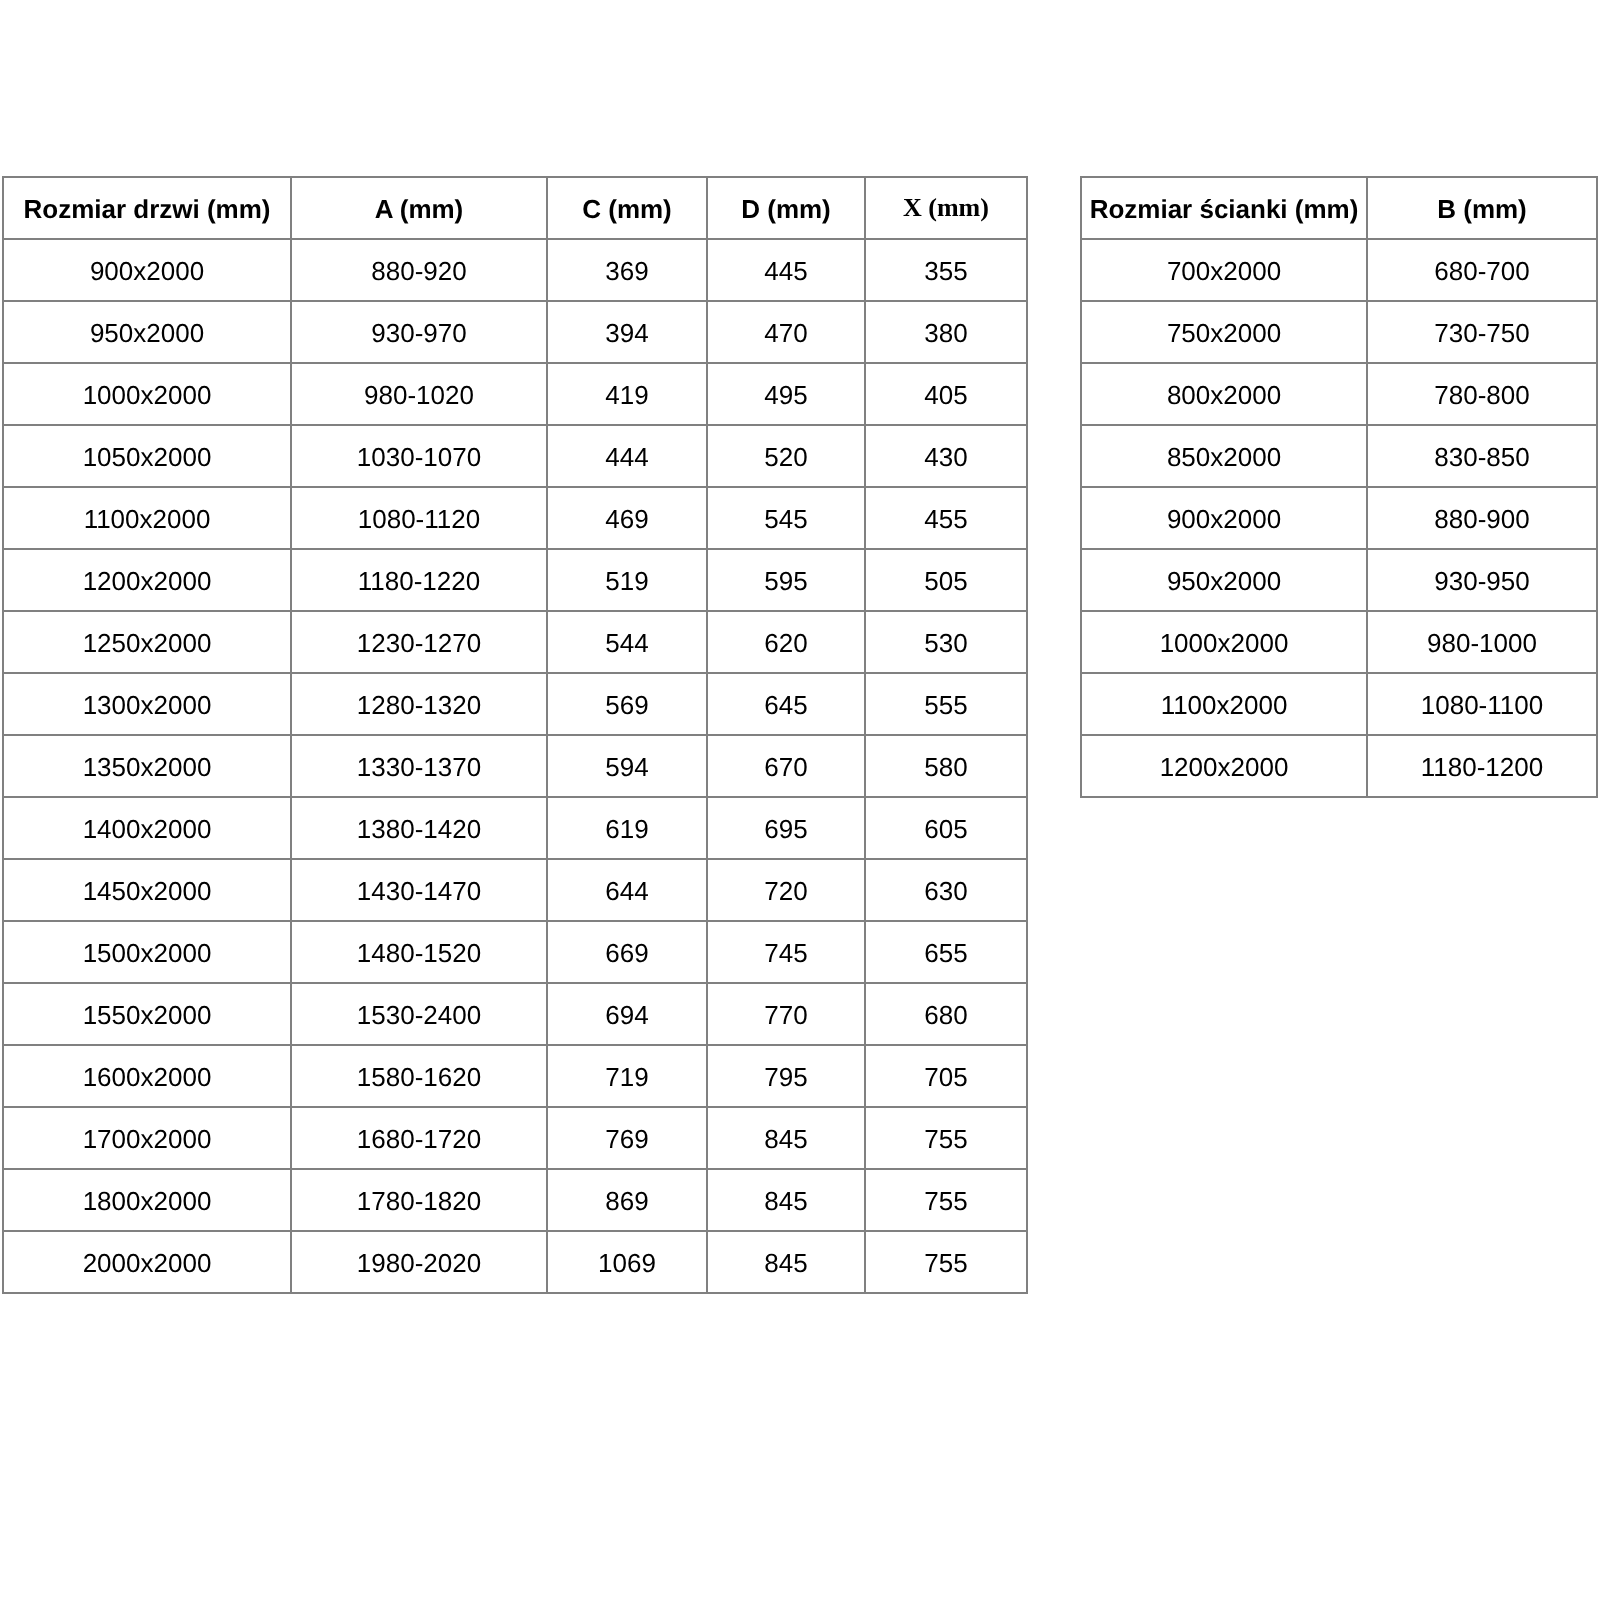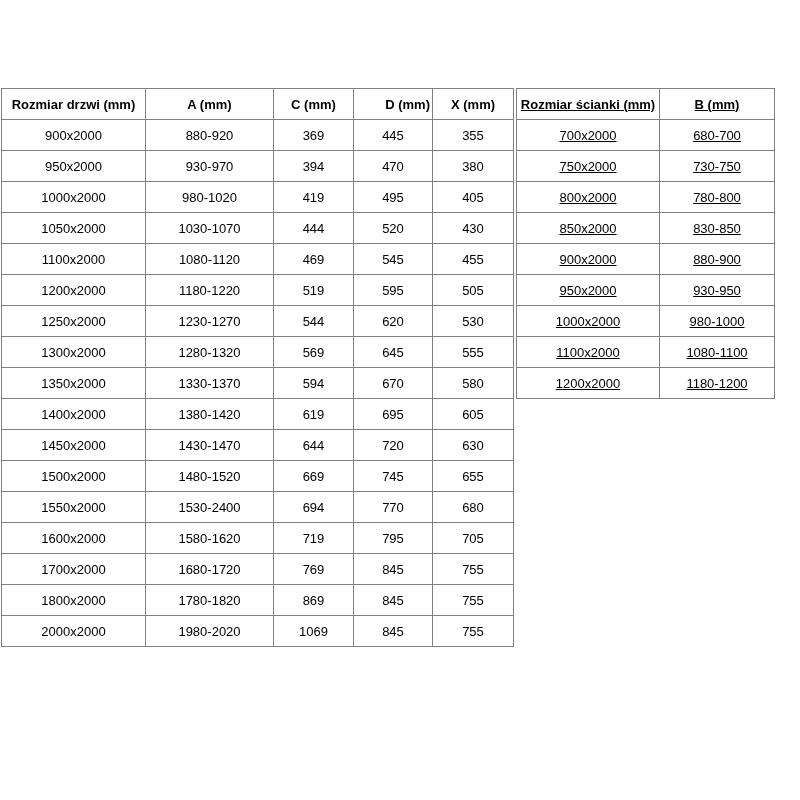--- a/index.html
+++ b/index.html
@@ -39,28 +39,27 @@
   }
   .door-table {
     position: absolute;
     left: 1px;
     top: 88px;
     width: 487px;
   }
   .door-table th:nth-child(1) { width: 139px; }
   .door-table th:nth-child(2) { width: 123px; }
   .door-table th:nth-child(3) { width: 75px; }
-  .door-table th:nth-child(4) { width: 74px; text-align: right; }
-  .door-table th:nth-child(5) { width: 76px; }
+  .door-table th:nth-child(4) { width: 74px; }
+  .door-table th:nth-child(5) { width: 76px; font-family: Liberation Serif, serif; }
   .wall-table {
     position: absolute;
-    left: 516px;
+    left: 540px;
     top: 88px;
     width: 248px;
-    text-decoration: underline;
   }
   .wall-table th:nth-child(1) { width: 138px; }
   .wall-table th:nth-child(2) { width: 110px; }
 </style>
 </head>
 <body>
 
 <div class="canvas">
   <table class="door-table">
       <thead>

